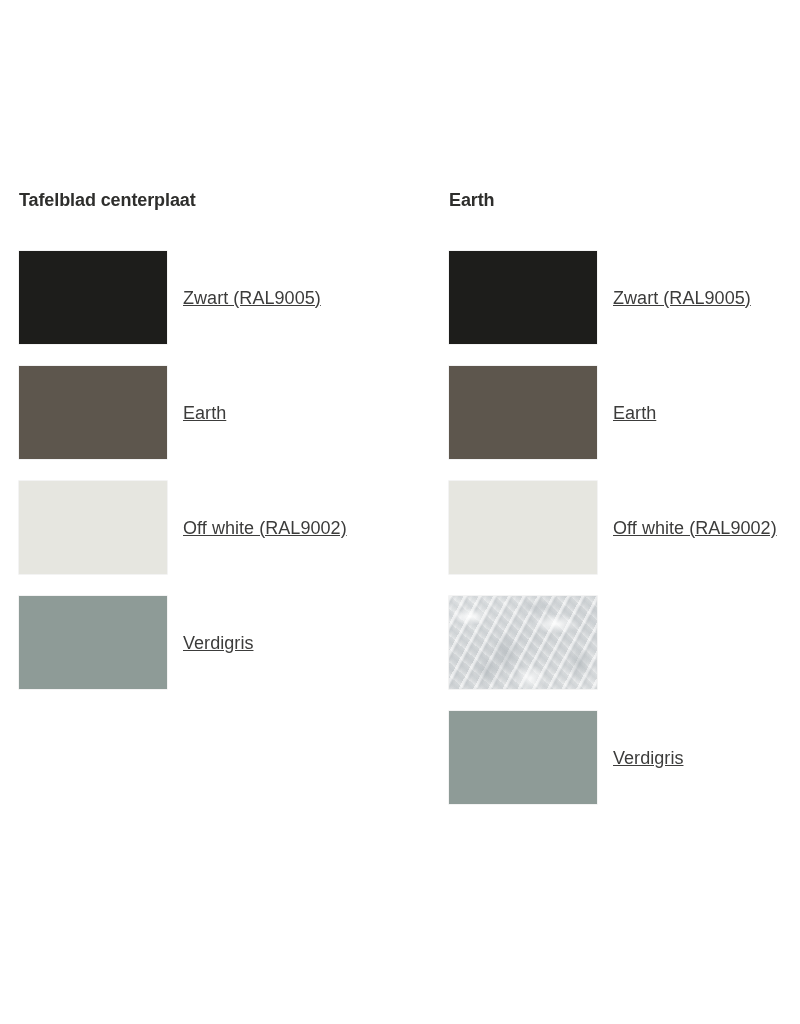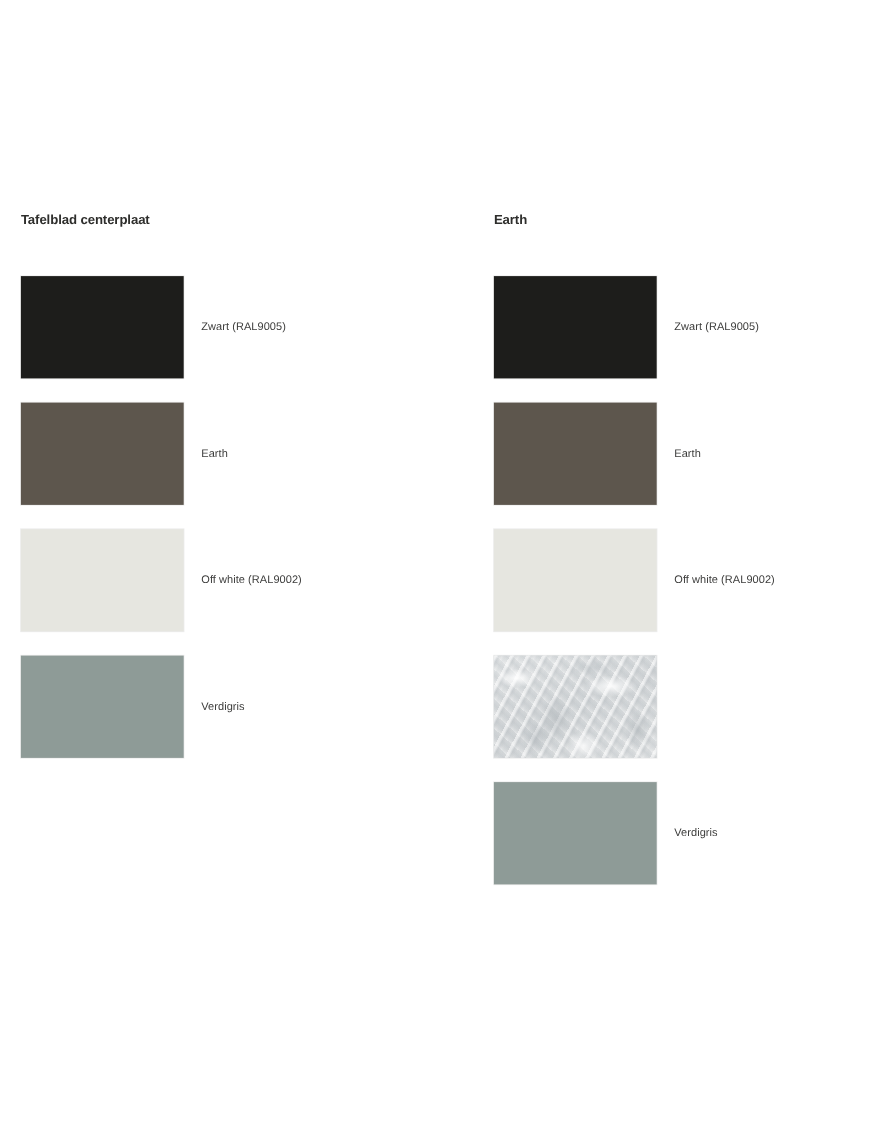--- a/index.html
+++ b/index.html
@@ -26,21 +26,21 @@
   }
 
   .column {
     position: absolute;
     top: 190px;
   }
   .column.left  { left: 19px; }
   .column.right { left: 449px; }
 
   .column-title {
-    font-size: 12px;
+    font-size: 18px;
     font-weight: bold;
     letter-spacing: -0.1px;
     color: #2e2e2c;
     line-height: 20px;
     margin: 0 0 0 0;
     height: 20px;
     white-space: nowrap;
   }
 
   .swatch-list {
@@ -90,26 +90,27 @@
         rgba(255,255,255,0.0) 10px),
       linear-gradient(160deg, #e3e5e6 0%, #d2d5d7 48%, #dfe1e2 100%);
   }
 
   .swatch-label {
     position: absolute;
     top: 0;
     height: 93px;
     display: flex;
     align-items: center;
-    font-size: 10px;
+    font-size: 18px;
     font-weight: normal;
     letter-spacing: 0.05px;
     color: #3c3c3b;
     line-height: 18px;
     white-space: nowrap;
+    text-decoration: underline;
   }
   .column.left  .swatch-label { left: 164px; }
   .column.right .swatch-label { left: 164px; }
 </style>
 </head>
 <body style="background-color: rgb(255, 255, 255); color: rgb(60, 60, 59);">
 
 <div id="board">
 
   <section class="column left">

